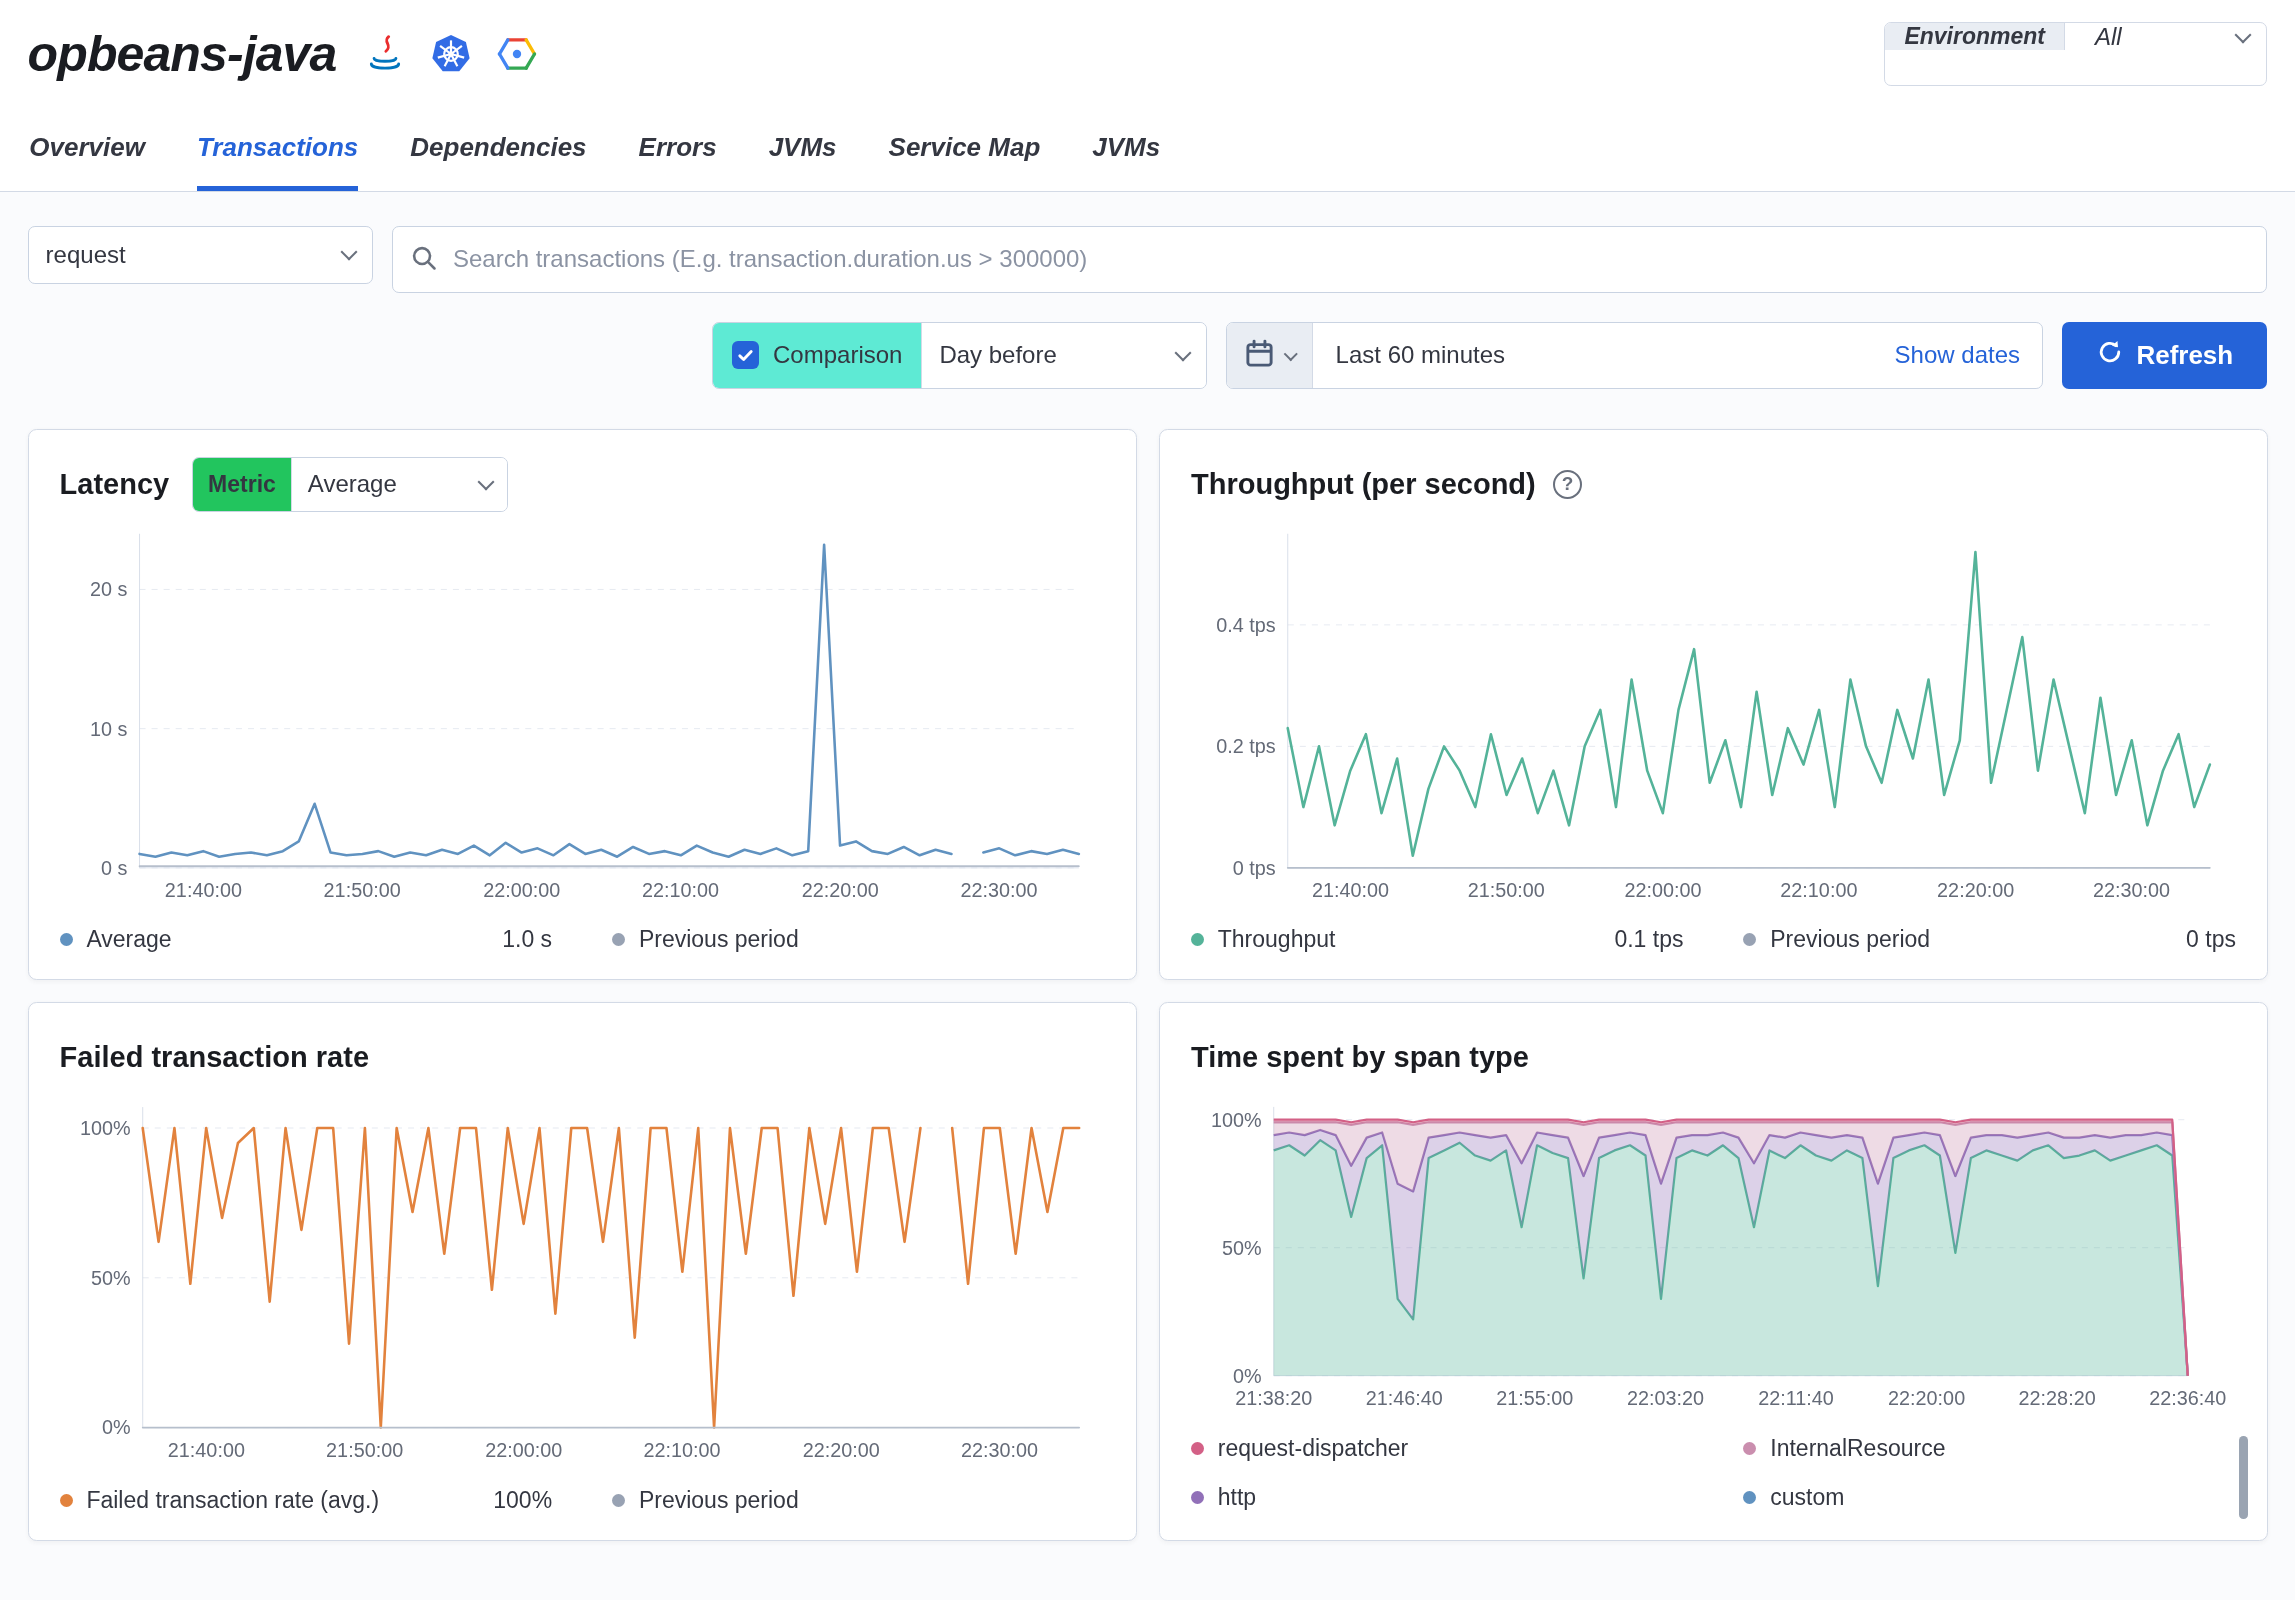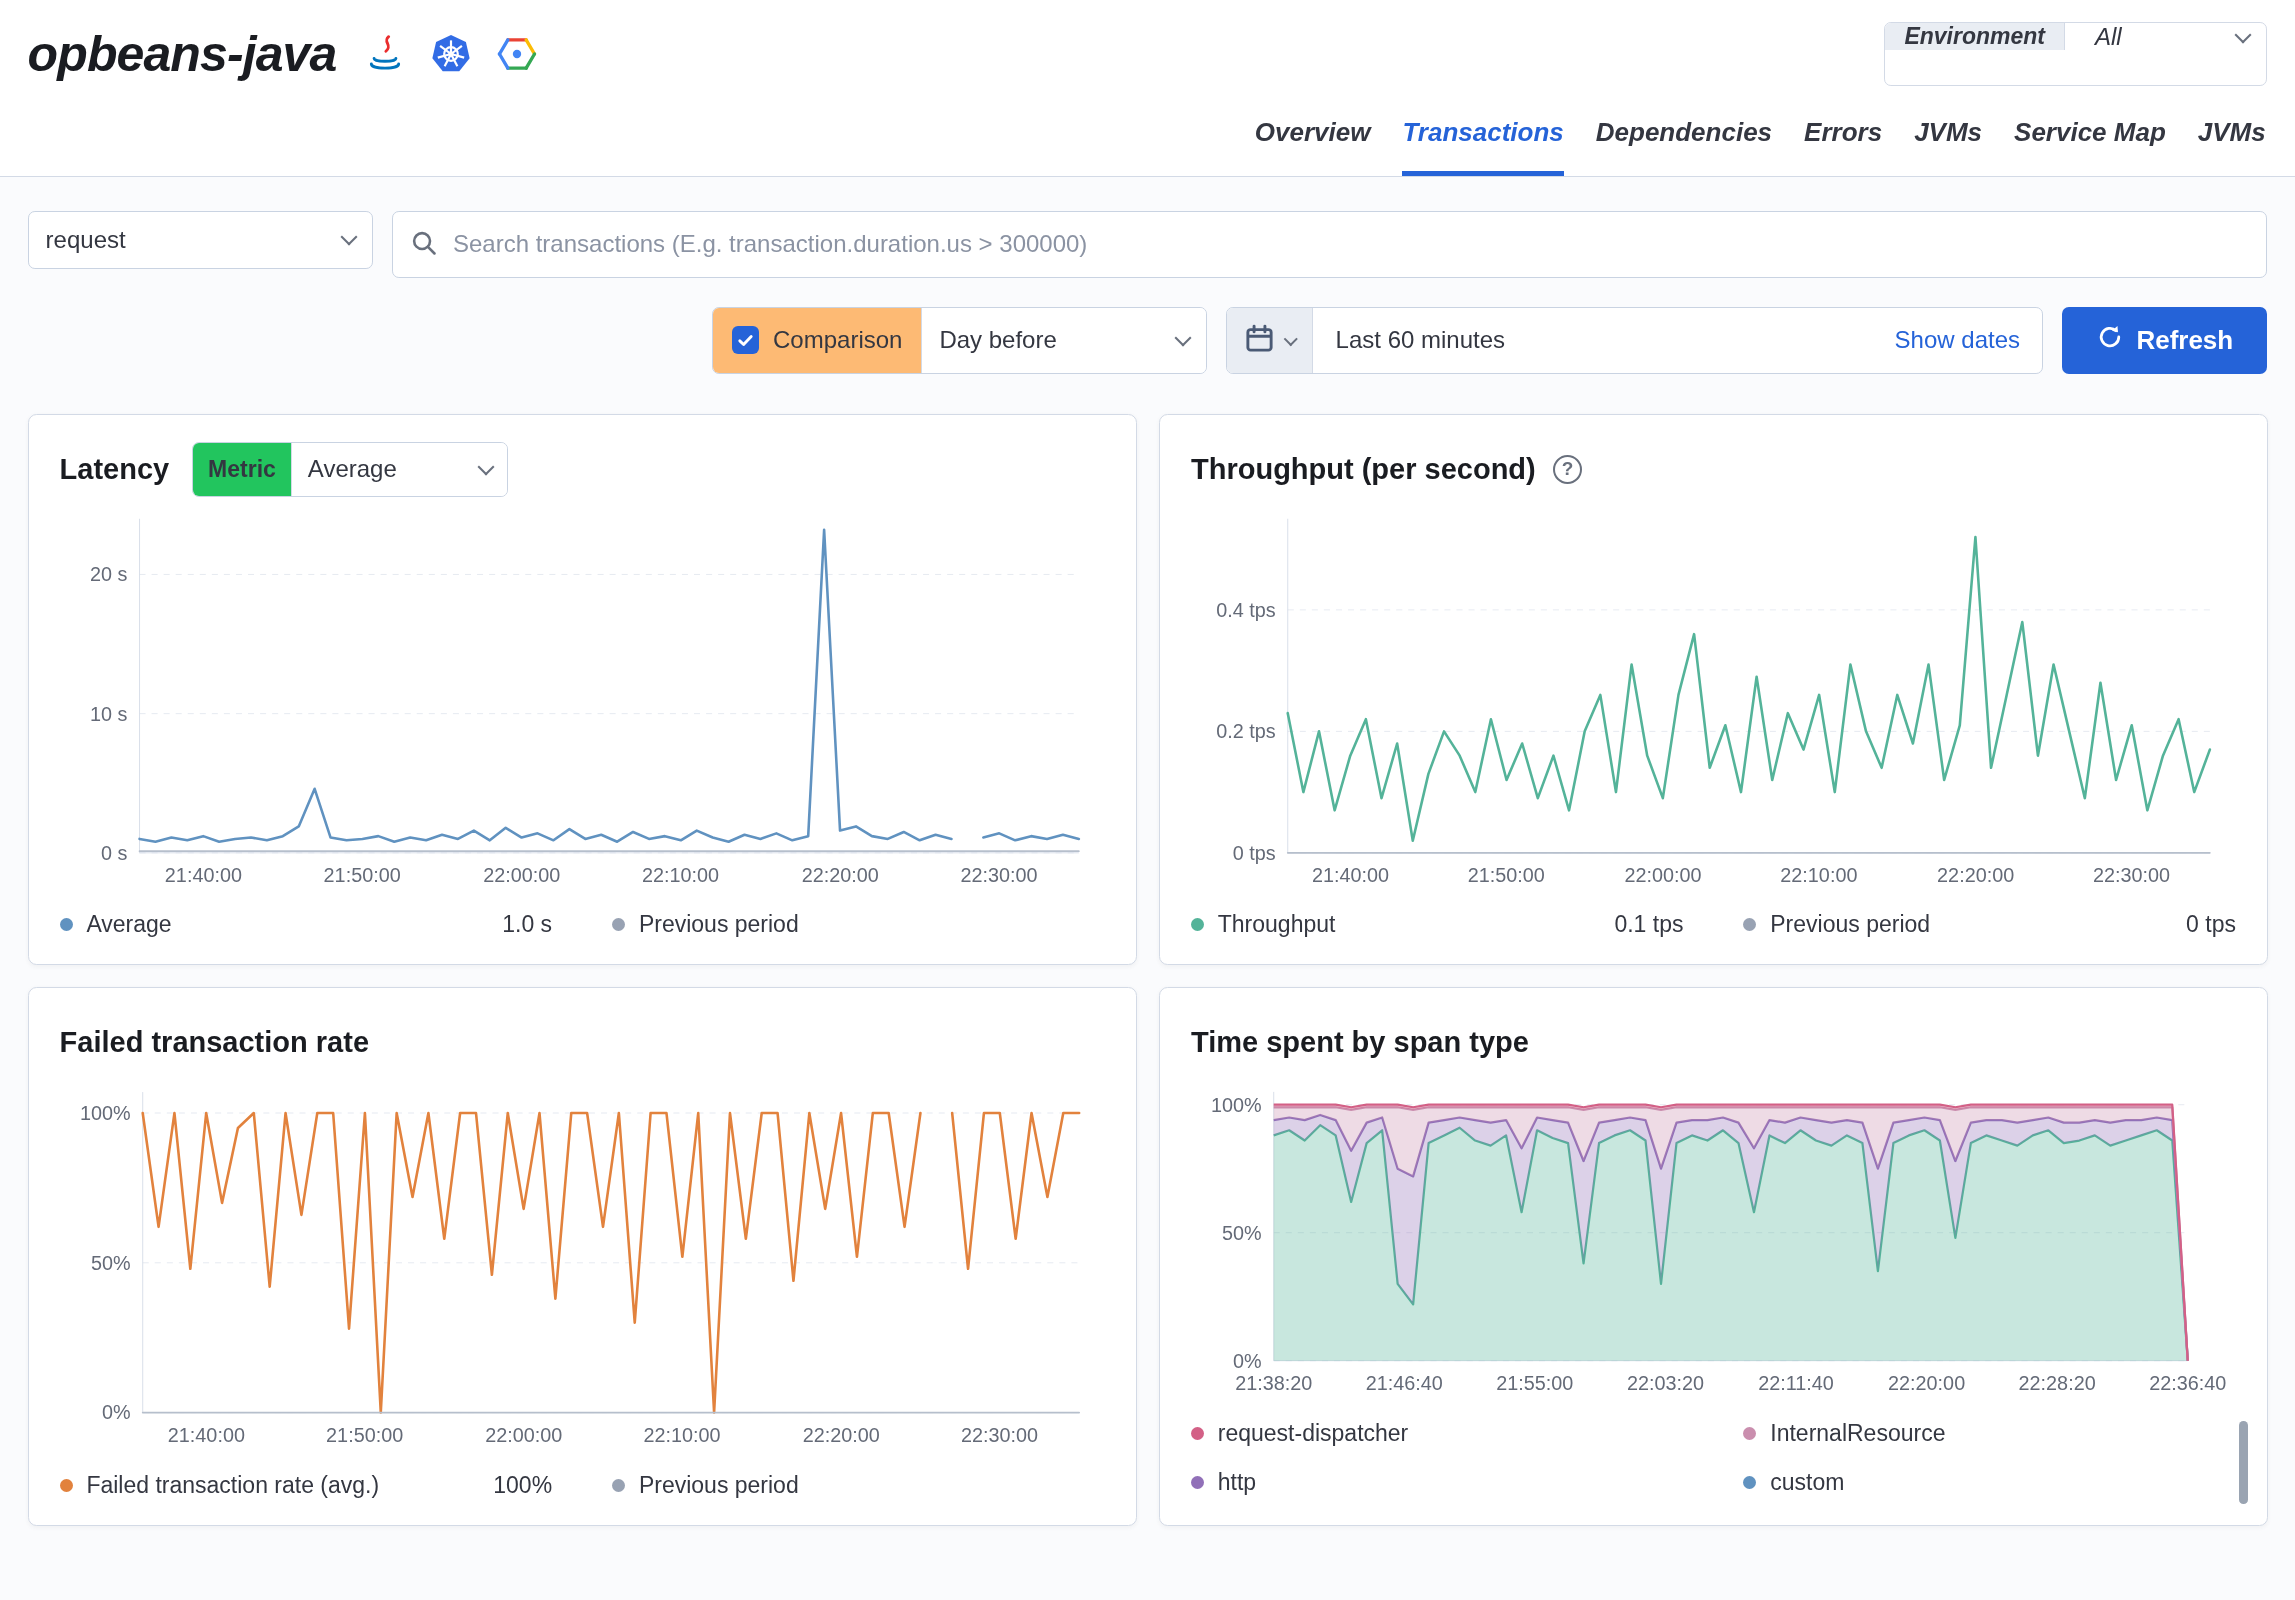--- a/index.html
+++ b/index.html
@@ -16,37 +16,37 @@
   .title-row h1 { margin:0; font-size:50px; font-weight:700; color:#1a1c21; letter-spacing:-0.9px; }
   .svc-icons { display:flex; align-items:center; gap:26px; margin-left:29px; }
   .svc-icons .ico { width:40px; height:40px; display:flex; align-items:center; justify-content:center; }
   .env-ctl { margin-left:auto; display:flex; align-items:flex-start; height:64px; width:383px;
     border:0.9px solid #d3dae6; border-radius:6.9px; overflow:hidden; background:#fff;gap:13px; }
   .env-ctl .lbl { background:#e9edf3; display:flex; align-items:center; padding:0 19px;
     font-weight:700; font-size:23px; color:#343741; border-right:0.9px solid #d3dae6; }
   .env-ctl .val { flex:1; display:flex; align-items:center; padding:0 17px; font-size:24px; position:relative; }
   .chev { width:12px; height:12px; border-right:2.6px solid #69707d; border-bottom:2.6px solid #69707d;
     transform:rotate(45deg); margin-left:auto; margin-bottom:5.2px; flex:none; }
-  .tabs { display:flex; gap:32px; margin-top:31px; padding:0 1.7px;justify-content:flex-end; }
+  .tabs { display:flex; gap:52px; margin-top:46px; padding:0 1.7px; }
   .tab { font-size:26px; font-weight:700; color:#343741; padding-bottom:22.4px; cursor:pointer; border-bottom:5.2px solid transparent; }
   .tab.active { color:#2563d8; border-bottom-color:#2563d8; }
   
   main { padding:0 27.6px; }
   .filter-row { display:flex; gap:19px; margin-top:34px; }
   .select { height:58px; background:#fff; border:0.9px solid #c9d3e2; border-radius:6.9px;
     display:flex; align-items:center; padding:0 17px; font-size:24px; color:#343741; gap:13.8px; }
   .select .chev { margin-left:auto; }
   .type-select { width:345px; flex:none; }
   .searchbox { flex:1; height:67px; background:#fff; border:0.9px solid #c9d3e2; border-radius:6.9px;
     display:flex; align-items:center; padding:0 17px; gap:13.8px; }
   .searchbox input { border:none; outline:none; flex:1; font-size:24px; font-family:inherit; color:#343741; background:transparent; }
   .searchbox input::placeholder { color:#8b93a3; }
   .controls-row { display:flex; justify-content:flex-end; align-items:center; gap:19px; margin-top:29px; }
   .cmp-group { display:flex; height:67px; border:0.9px solid #c9d3e2; border-radius:6.9px; overflow:hidden; }
-  .cmp-check { display:flex; align-items:center; gap:13.8px; background:#fdba74; padding:0 19px;
+  .cmp-check { display:flex; align-items:center; gap:13.8px; background:#5eead4; padding:0 19px;
     border-right:0.9px solid #d3dae6; font-size:24px; }
   .checkbox { width:27.6px; height:27.6px; background:#2563d8; border-radius:6px; display:flex;
     align-items:center; justify-content:center; flex:none; }
   .cmp-select { width:284px; background:#fff; display:flex; align-items:center; padding:0 17px; font-size:24px; }
   .date-group { display:flex; height:67px; border:0.9px solid #c9d3e2; border-radius:6.9px; overflow:hidden; background:#fff; width:817px; }
   .date-btn { display:flex; align-items:center; gap:10.3px; padding:0 17px; background:#e9edf3; border-right:0.9px solid #d3dae6; }
   .date-btn .chev { width:9.5px; height:9.5px; margin:0 0 3.4px 0; }
   .date-main { flex:1; display:flex; align-items:center; padding:0 22.4px; font-size:24px; }
   .show-dates { margin-left:auto; color:#2563d8; font-size:24px; font-weight:500; cursor:pointer; }
   .refresh-btn { height:67px; width:205px; background:#2563d8; border:none; border-radius:6.9px;

